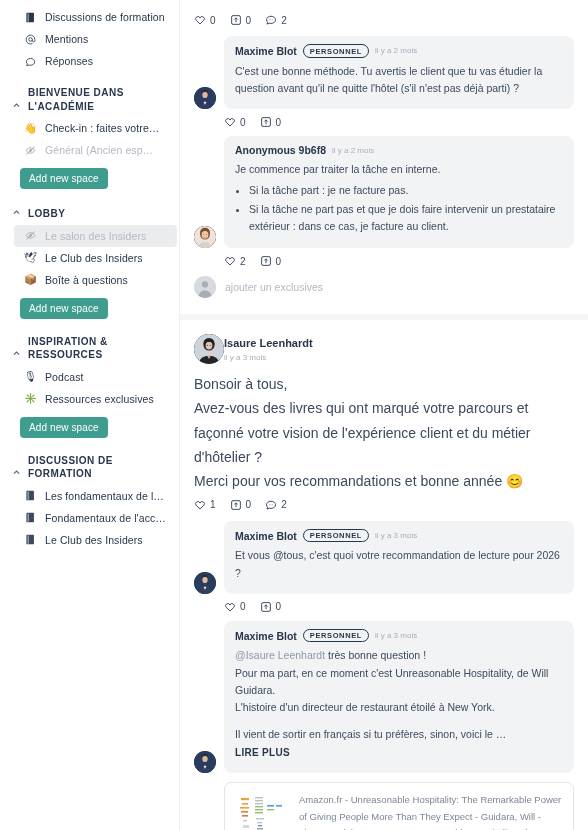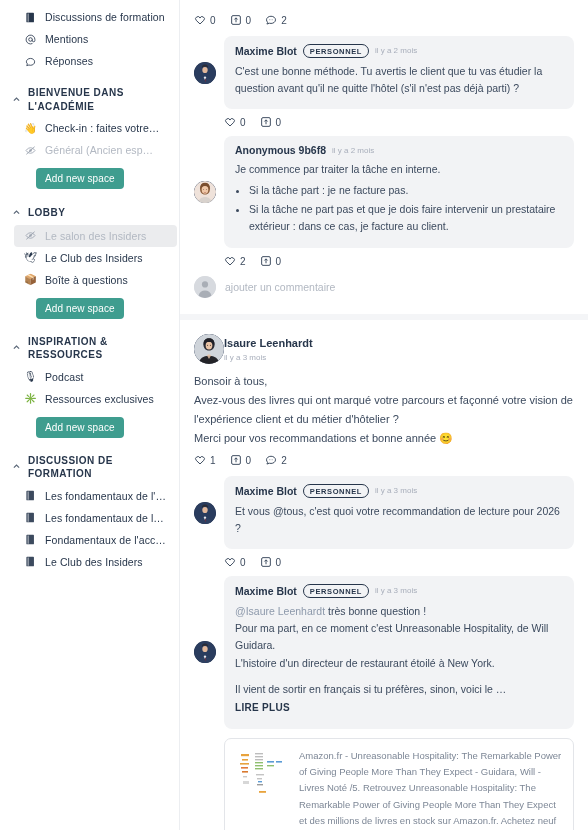--- a/index.html
+++ b/index.html
@@ -25,46 +25,46 @@
     font-size: 10.5px; color: #27364b; letter-spacing:.1px;
     cursor: pointer; white-space: nowrap;
   }
   .nav-item.muted { color:#b2b8c2; }
   .nav-item.selected { background:#ebecee; border-radius:4px; margin:0 2px 0 14px; padding-left:10px;}
   .nav-ico { width:13px; min-width:13px; display:inline-flex; align-items:center; justify-content:center; font-size:10.5px; line-height:1; }
   .nav-ico svg { display:block; }
   .nav-label { overflow:hidden; text-overflow:ellipsis; }
 
   .sec-head {
-    display:flex; align-items:center; gap:7px;
+    display:flex; align-items:flex-end; gap:7px;
     padding: 14px 14px 4px 12px;
     font-size: 10px; font-weight: 700; color:#27364b;
     letter-spacing:.45px; text-transform:uppercase; cursor:pointer;
     line-height:1.35;
   }
   .caret { width:9px; min-width:9px; margin-top:2px; color:#5b6778; }
   .add-btn {
-    display:inline-block; margin:7px 0 2px 36px;
+    display:inline-block; margin:7px 0 2px 20px;
     background:#3f9d8f; color:#fff; border:none;
     font-family:"Liberation Sans", sans-serif;
     font-size:10px; padding:5px 9px; border-radius:4px; cursor:pointer;
     letter-spacing:.1px;
   }
 
   
   .main { flex:1; height:830px; overflow:hidden; background:#f4f5f7; padding:0; }
   .post-card { background:#fff; padding: 2px 14px 14px 14px; margin-bottom:6px; }
   .post-card.first { padding-top:8px; }
 
   .reactions { display:flex; align-items:center; gap:14px; padding:6px 0 4px 0; }
   .rx { display:flex; align-items:center; gap:4px; cursor:pointer; color:#3c4a5e; font-size:10px;}
   .rx svg { display:block; }
   .rx-n { font-size:10px; color:#3c4a5e; }
 
-  .comment-row { display:flex; gap:8px; align-items:center; margin-top:6px; }
+  .comment-row { display:flex; gap:8px; align-items:flex-end; margin-top:6px; }
   .avatar {
     width:22px; height:22px; min-width:22px; border-radius:50%;
     background:#2b3a55; overflow:hidden; position:relative; flex:none;
   }
   .avatar.lg { width:30px; height:30px; min-width:30px; }
   .avatar.grey { background:#d7dadf; }
 
   .bubble { flex:1; background:#f2f3f5; border-radius:8px; padding:8px 11px 12px 11px; }
   .bub-head { display:flex; align-items:center; gap:6px; flex-wrap:wrap; margin-bottom:5px; }
   .author { font-size:10.5px; font-weight:700; color:#27364b; }
@@ -84,21 +84,21 @@
 
   .add-comment {
     display:flex; align-items:center; gap:9px; padding:7px 0 2px 0;
   }
   .add-comment .ph { font-size:10.5px; color:#b2b8c2; }
 
   
   .post-head { display:flex; align-items:center; padding:12px 0 8px 0; }
   .post-name { font-size:11px; font-weight:700; color:#27364b; line-height:1.25; }
   .post-ts { font-size:8px; color:#a8aebb; margin-top:2px; }
-  .post-body { font-size:11px; line-height:1.72; color:#3c4a5e; }
+  .post-body { font-size:14px; line-height:1.72; color:#3c4a5e; }
 
   
   .link-card {
     display:flex; gap:11px; align-items:flex-start;
     border:1px solid #e3e5e9; border-radius:7px;
     padding:9px 11px; margin-top:9px; background:#fff; cursor:pointer;
   }
   .link-thumb { width:52px; min-width:52px; height:52px; border-radius:3px; background:#fff; overflow:hidden; }
   .link-txt { font-size:9.5px; line-height:1.72; color:#7d8796; }
 </style>
@@ -211,28 +211,20 @@
     <button class="add-btn">Add new space</button>
 
     
     <div class="sec-head">
       <span class="caret">
         <svg width="9" height="9" viewBox="0 0 12 12" fill="none" stroke="#5b6778" stroke-width="1.6">
             <path d="M2.5 7.5 6 4l3.5 3.5"></path>
           </svg>
       </span>
       <span>DISCUSSION DE FORMATION</span>
-    </div>
-    <div class="nav-item">
-      <span class="nav-ico">
-        <svg width="11" height="11" viewBox="0 0 16 16" fill="#3c4a5e">
-            <path d="M3 1h9a1 1 0 0 1 1 1v12a1 1 0 0 1-1 1H3a1 1 0 0 1-1-1V2a1 1 0 0 1 1-1zm1 1v12h1V2H4z"></path>
-          </svg>
-      </span>
-      <span class="nav-label">Les fondamentaux de l'…</span>
     </div>
     <div class="nav-item">
       <span class="nav-ico">
         <svg width="11" height="11" viewBox="0 0 16 16" fill="#3c4a5e">
             <path d="M3 1h9a1 1 0 0 1 1 1v12a1 1 0 0 1-1 1H3a1 1 0 0 1-1-1V2a1 1 0 0 1 1-1zm1 1v12h1V2H4z"></path>
           </svg>
       </span>
       <span class="nav-label">Les fondamentaux de la…</span>
     </div>
     <div class="nav-item">
@@ -362,21 +354,21 @@
       </div>
 
       <div class="add-comment">
         <span class="avatar grey">
           <svg width="22" height="22" viewBox="0 0 22 22">
               <circle cx="11" cy="11" r="11" fill="#d7dadf"></circle>
               <circle cx="11" cy="8.4" r="3.1" fill="#a9aeb6"></circle>
               <path d="M4.6 19.6c.8-3.3 3.3-5 6.4-5s5.6 1.7 6.4 5c-1.7 1.5-3.9 2.4-6.4 2.4s-4.7-.9-6.4-2.4z" fill="#a9aeb6"></path>
             </svg>
         </span>
-        <span class="ph">ajouter un commentaire</span>
+        <span class="ph">ajouter un exclusives</span>
       </div>
     </section>
 
     <section class="post-card">
 
       <div class="post-head">
         <span class="avatar lg">
           <svg width="30" height="30" viewBox="0 0 30 30">
             <circle cx="15" cy="15" r="15" fill="#cfd4da"></circle>
             <path d="M15 4.5c3.5 0 5.6 2.2 5.6 5.8 0 3.5-1.9 6.3-5.6 6.3s-5.6-2.8-5.6-6.3c0-3.6 2.1-5.8 5.6-5.8z" fill="#2c2c34"></path>

